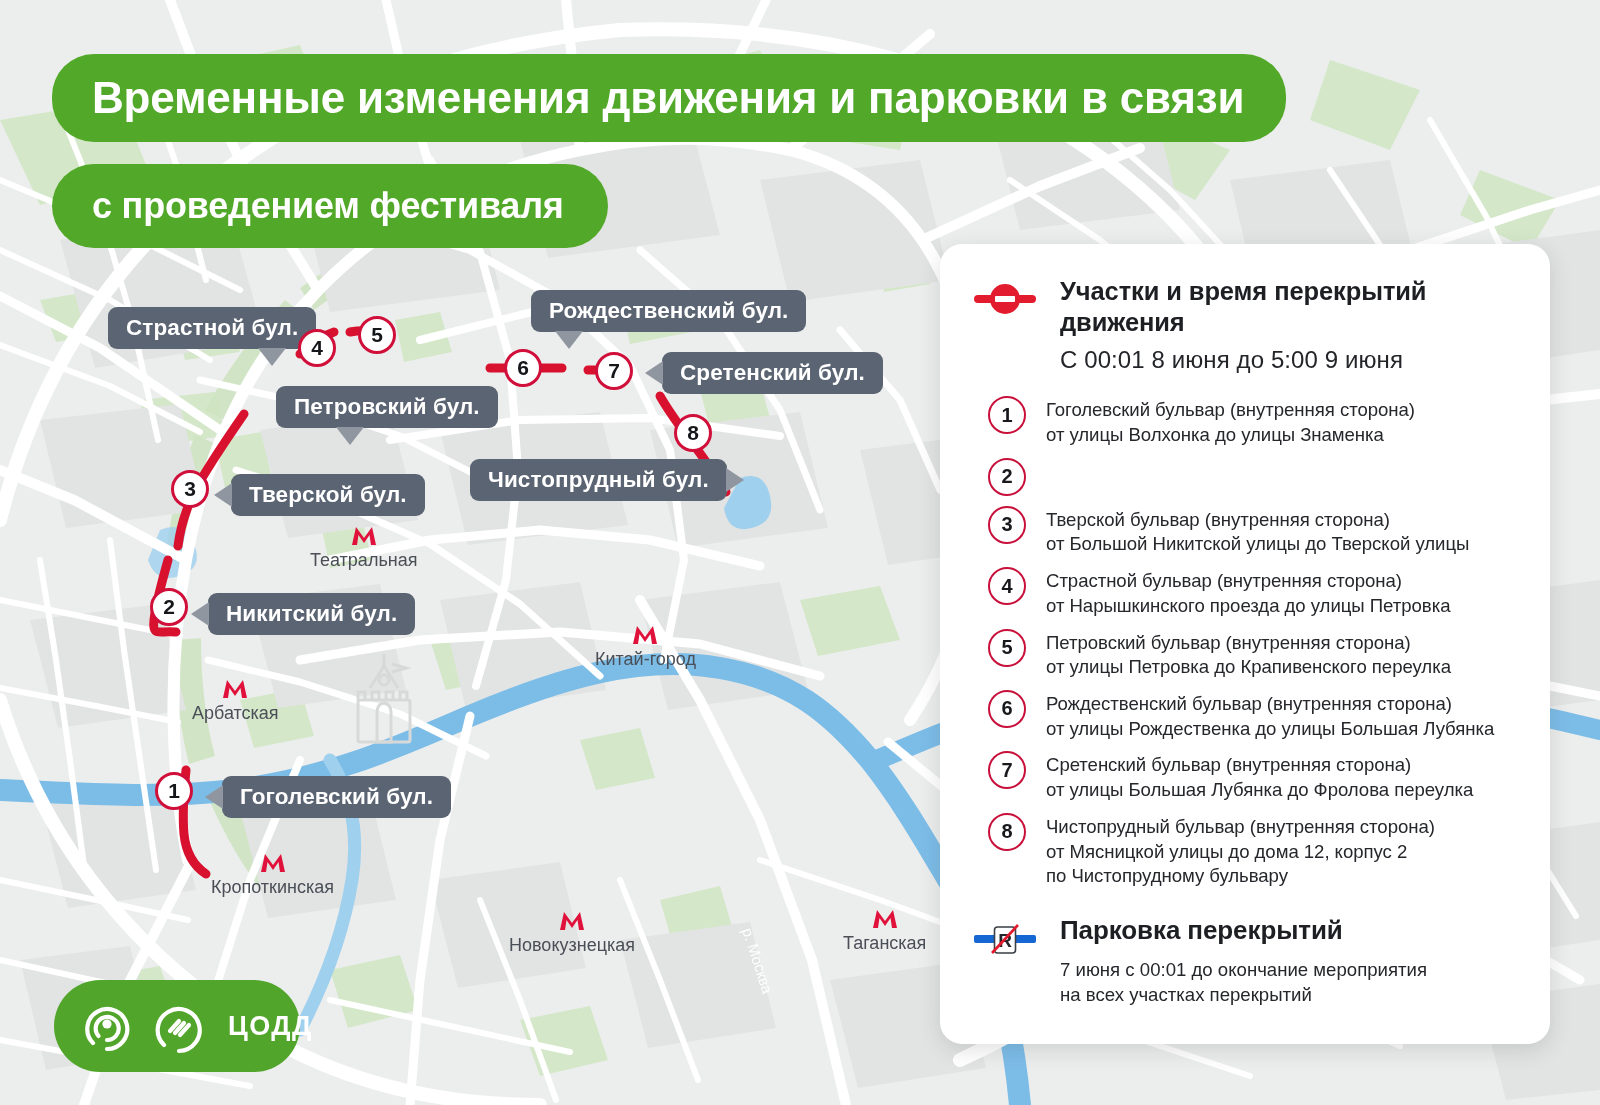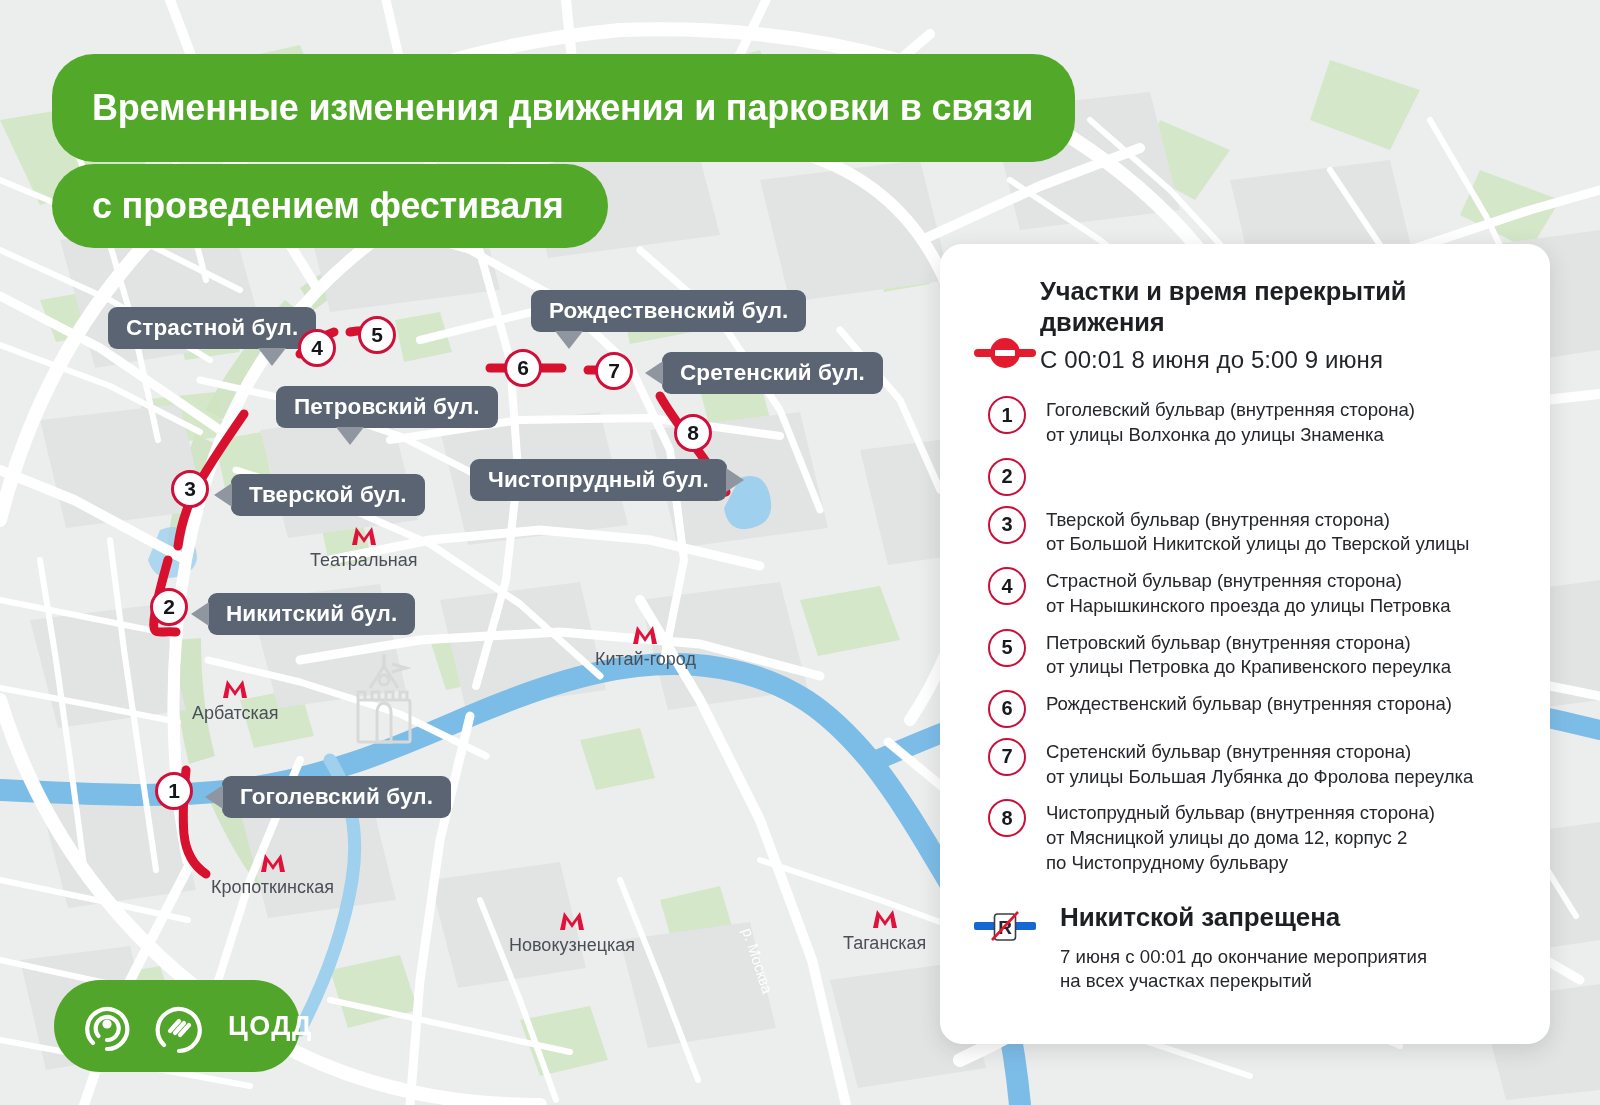--- a/index.html
+++ b/index.html
@@ -29,24 +29,24 @@
     background: #52a829;
     color: #ffffff;
     font-weight: bold;
     letter-spacing: -0.2px;
     display: flex;
     align-items: center;
     white-space: nowrap;
   }
   #banner-line1 {
     left: 52px; top: 54px;
-    height: 108px;
+    height: 88px;
     border-radius: 42px;
     padding: 0 42px 0 40px;
-    font-size: 36px;
+    font-size: 44px;
   }
   #banner-line2 {
     left: 52px; top: 164px;
     height: 84px;
     border-radius: 42px;
     padding: 0 44px 0 40px;
     font-size: 36px;
   }
 
   
@@ -126,21 +126,22 @@
     left: 940px; top: 244px;
     width: 610px; height: 800px;
     background: #ffffff;
     border-radius: 22px;
     box-shadow: 0 6px 22px rgba(60,62,66,0.16);
     padding: 32px 30px 0 34px;
   }
 
   .legend-head {
     display: flex;
-    align-items: flex-end;
+    align-items: flex-start;
+    gap: 20px;
   }
   .head-icon { width: 66px; flex: none; padding-top: 6px; }
   .head-texts { flex: 1; }
   .head-title {
     font-size: 25.5px;
     font-weight: bold;
     color: #1d1f23;
     line-height: 1.22;
     letter-spacing: -0.1px;
   }
@@ -581,20 +582,21 @@
         <div class="item-text">
           <span>Петровский бульвар (внутренняя сторона)</span>
           <span>от улицы Петровка до Крапивенского переулка</span>
         </div>
       </div>
 
       <div class="legend-item">
         <div class="item-num">6</div>
         <div class="item-text">
           <span>Рождественский бульвар (внутренняя сторона)</span>
+          <span>от улицы Рождественка до улицы Большая Лубянка</span>
         </div>
       </div>
 
       <div class="legend-item">
         <div class="item-num">7</div>
         <div class="item-text">
           <span>Сретенский бульвар (внутренняя сторона)</span>
           <span>от улицы Большая Лубянка до Фролова переулка</span>
         </div>
       </div>
@@ -612,21 +614,21 @@
     <div class="legend-parking">
       <div class="park-icon">
         <svg viewBox="0 0 62 36" width="62" height="36">
           <rect x="0" y="14" width="62" height="8" rx="2" fill="#1567d3"></rect>
           <rect x="20.5" y="6" width="21" height="26" rx="3" fill="#ffffff" stroke="#3a3f46" stroke-width="1.6"></rect>
           <text x="31" y="26" font-size="19" font-weight="bold" fill="#23272c" text-anchor="middle" font-family="Liberation Sans, sans-serif">R</text>
           <line x1="18" y1="32" x2="44" y2="4" stroke="#e2182c" stroke-width="2.6"></line>
         </svg>
       </div>
       <div>
-        <div class="park-title">Никитской запрещена</div>
+        <div class="park-title">Парковка перекрытий</div>
         <div class="park-note">
           <span>7 июня с 00:01 до окончание мероприятия</span>
           <span>на всех участках перекрытий</span>
         </div>
       </div>
     </div>
 
   </div>
 </div>
 

